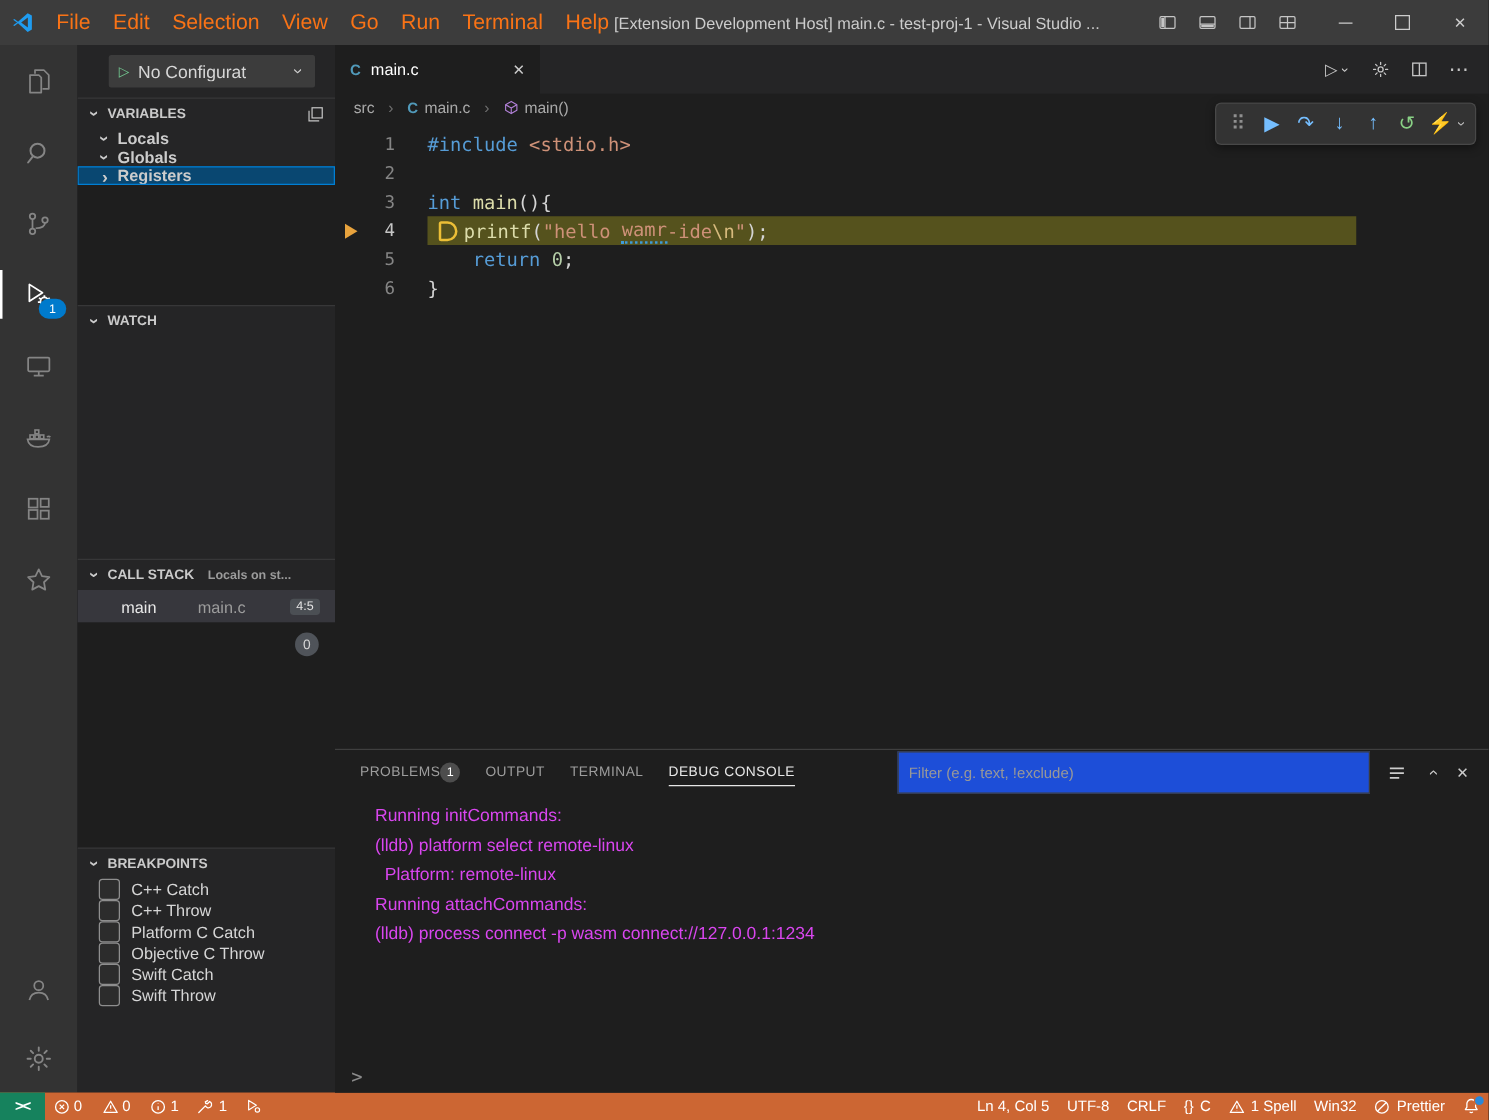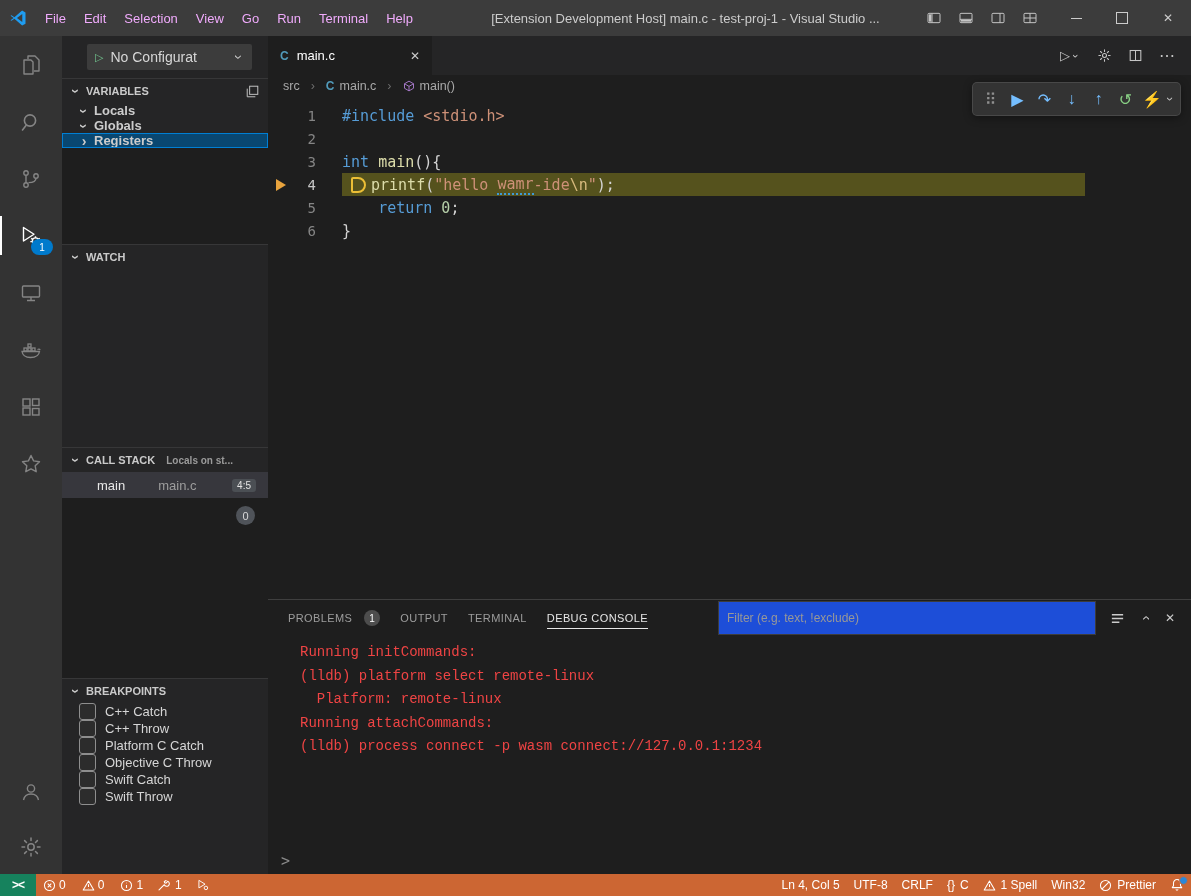--- a/index.html
+++ b/index.html
@@ -4,21 +4,21 @@
 <style>
   html,body{margin:0;padding:0}
   body{width:1191px;height:896px;overflow:hidden;background:#1e1e1e;color:#ccc;
        font-family:"Liberation Sans",sans-serif;font-size:13px}
   .window{width:1191px;height:896px;display:flex;flex-direction:column}
 
   
   .titlebar{flex:0 0 36px;background:#3c3c3c;display:flex;align-items:center;position:relative}
   .vs-logo{width:36px;display:flex;justify-content:center;align-items:center}
   .menubar{display:flex;height:100%;align-items:center;z-index:2}
-  .menu-item{padding:0 9px;height:100%;display:flex;align-items:center;color:#f0abfc;font-size:13px}
+  .menu-item{padding:0 9px;height:100%;display:flex;align-items:center;color:#f97316;font-size:17px}
   .window-title{position:absolute;left:430px;right:250px;text-align:center;font-size:13px;color:#cccccc;
                 white-space:nowrap;overflow:hidden;pointer-events:none}
   .titlebar-right{margin-left:auto;display:flex;align-items:center;height:100%;z-index:2}
   .layout-icons{display:flex;align-items:center;gap:6px;margin-right:10px;color:#c5c5c5}
   .icon-btn{width:26px;height:24px;display:flex;align-items:center;justify-content:center}
   .win-btn{width:46px;height:36px;display:flex;align-items:center;justify-content:center;color:#cccccc;font-size:12px}
   .min-glyph{display:inline-block;width:11px;border-top:1px solid #ccc}
   .max-glyph{display:inline-block;width:10px;height:10px;border:1px solid #ccc}
 
   
@@ -87,31 +87,31 @@
   .sq{border-bottom:2px dotted #3f9bd8}
 
   .dbg-toolbar{position:absolute;top:46px;right:10px;height:32px;background:#333333;border:1px solid rgba(90,90,90,0.55);
                border-radius:5px;display:flex;align-items:center;padding:0 4px;z-index:10;box-shadow:0 2px 8px rgba(0,0,0,0.4)}
   .dbg-btn{width:27px;height:26px;display:flex;align-items:center;justify-content:center;font-size:16px}
   .dbg-btn.rot{width:13px;font-size:12px;transform:rotate(90deg);margin-left:-3px}
 
   
   .panel{flex:0 0 274px;display:flex;flex-direction:column;border-top:1px solid #3f3f3f;background:#1e1e1e}
   .panel-header{flex:0 0 36px;display:flex;align-items:center;padding:0 16px 0 20px}
-  .panel-tab{margin-right:20px;font-size:11px;letter-spacing:0.4px;color:#9d9d9d;display:flex;align-items:center;gap:12px}
+  .panel-tab{margin-right:20px;font-size:11px;letter-spacing:0.4px;color:#9d9d9d;display:flex;align-items:center;gap:0}
   .ptlabel{padding:4px 0;border-bottom:1px solid transparent}
   .panel-tab.active{color:#e7e7e7}
   .panel-tab.active .ptlabel{border-bottom-color:#e7e7e7}
   .ptbadge{background:#4d4d4d;border-radius:50%;width:16px;height:16px;font-size:10px;display:flex;align-items:center;
            justify-content:center;color:#fff}
   .panel-filter{margin-left:auto;width:360px;height:24px;background:#1d4ed8;border:1px solid #3c3c3c;color:#cccccc;
                 font-size:12px;padding:4px 8px;outline:none;font-family:"Liberation Sans",sans-serif}
   .panel-filter::placeholder{color:#989898}
   .panel-icons{display:flex;align-items:center;gap:15px;margin-left:14px;color:#cccccc}
-  .console{flex:1;padding:8px 0 0 32px;font-family:Liberation Mono, monospace;font-size:14px;color:#ef4444;overflow:hidden}
+  .console{flex:1;padding:8px 0 0 32px;font-family:Liberation Sans, sans-serif;font-size:14px;color:#d946ef;overflow:hidden}
   .console-line{height:23.5px;white-space:pre}
   .console-input{flex:0 0 26px;display:flex;align-items:center;padding-left:13px;color:#8a8a8a;
                  font-family:"DejaVu Sans Mono",monospace;font-size:15px}
 
   
   .statusbar{flex:0 0 22px;background:#cc6633;display:flex;align-items:center;color:#ffffff;font-size:12px}
   .sb-item{height:100%;display:flex;align-items:center;gap:5px;padding:0 7px;white-space:nowrap}
   .sb-remote{background:#16825d;padding:0 12px;font-weight:700;letter-spacing:-1px;font-size:12px}
   .sb-group{display:flex;align-items:center;gap:3px}
   .sb-gap{width:6px}

